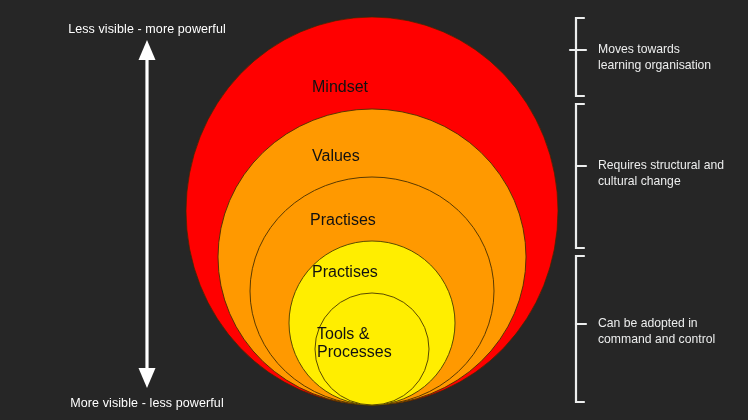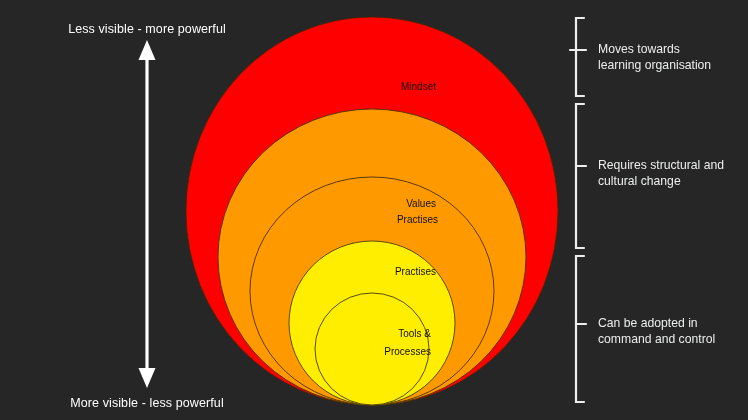--- a/index.html
+++ b/index.html
@@ -40,22 +40,22 @@
     width: 180px;
   }
   #axis-bottom-label {
     left: 57px;
     top: 396px;
     width: 180px;
   }
   .ring-label {
     position: absolute;
     color: #111111;
-    font-size: 10px;
-    text-align: right;
+    font-size: 16px;
+    text-align: left;
     white-space: nowrap;
     line-height: 17px;
   }
   .ring-label.two-line {
     white-space: normal;
     line-height: 18px;
   }
   .bracket-label {
     position: absolute;
     color: #eceded;
@@ -111,21 +111,21 @@
       <path d="M 576 324 L 576 402 L 584 402"></path>
       <path d="M 576 324 L 586 324"></path>
     </g>
   </svg>
 
   <div class="axis-label" id="axis-top-label">Less visible - more powerful</div>
   <div class="axis-label" id="axis-bottom-label">More visible - less powerful</div>
 
   <div class="ring-label" style="left:312px; top:78px; width:124px;">Mindset</div>
 
-  <div class="ring-label" style="left:312px; top:147px; width:124px;margin-top:48px;">Values</div>
+  <div class="ring-label" style="left:312px; top:147px; width:124px;">Values</div>
 
   <div class="ring-label" style="left:310px; top:211px; width:128px;">Practises</div>
 
   <div class="ring-label" style="left:312px; top:263px; width:124px;">Practises</div>
 
   <div class="ring-label two-line" style="left:317px; top:325px; width:114px;">
     <div>Tools &amp;</div>
     <div>Processes</div>
   </div>
 

